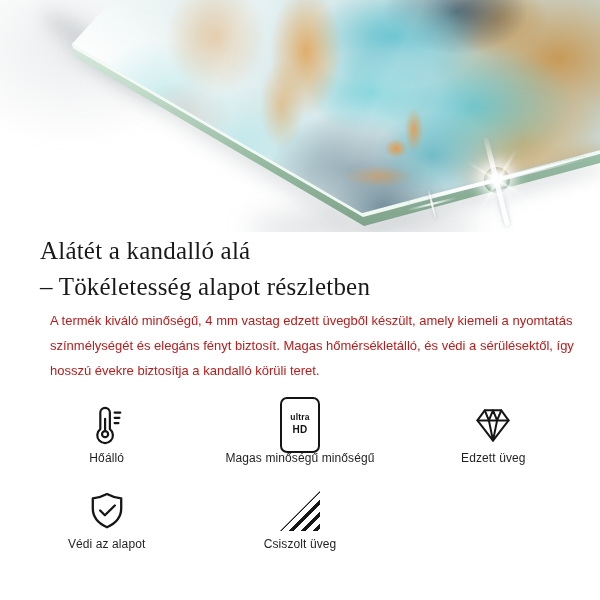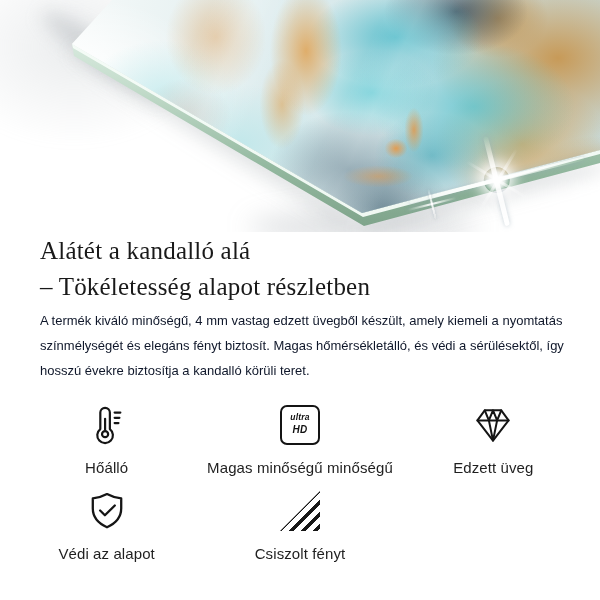--- a/index.html
+++ b/index.html
@@ -87,32 +87,32 @@
   .sparkle-sm { position:absolute; left:407px; top:184px; width:50px; height:40px; transform:rotate(-14deg); }
   .sparkle-sm .ray-h { position:absolute; left:0; top:19px; width:50px; height:2px;
     background:linear-gradient(90deg, transparent, #fff 50%, transparent); box-shadow:0 0 3px rgba(150,170,180,.5); }
   .sparkle-sm .ray-v { position:absolute; left:24px; top:5px; width:2px; height:30px;
     background:linear-gradient(180deg, transparent, #fff 50%, transparent); box-shadow:0 0 3px rgba(150,170,180,.5); }
 
   
   .page-title { position:absolute; left:40px; top:233px; width:530px;
     font-family:"Liberation Serif", serif; font-weight:400; color:#191919;
     font-size:25px; line-height:36px; letter-spacing:.2px; }
-  .intro { position:absolute; left:40px; top:308px; width:524px;
-    font-size:13px; line-height:25px; color:#0f172a; }
+  .intro { position:absolute; left:50px; top:308px; width:524px;
+    font-size:13px; line-height:25px; color:#b91c1c; }
 
   
   .features { position:absolute; left:10px; top:399px; width:580px;
     display:grid; grid-template-columns:repeat(3,1fr); grid-auto-rows:86px; }
   .feature { display:flex; flex-direction:column; align-items:center; }
   .icon-box { height:52px; display:flex; align-items:center; justify-content:center; }
-  .feature-label { margin-top:8px; font-size:15px; color:#1f1f1f; letter-spacing:.1px;text-align:center; }
-
-  .uhd-badge { width:40px; height:40px; border:2.5px solid #141414; border-radius:7px;
-    display:flex; flex-direction:column; align-items:center; justify-content:center; color:#111;font-style:italic; }
+  .feature-label { margin-top:0; font-size:12px; color:#1f1f1f; letter-spacing:.1px;text-align:center; }
+
+  .uhd-badge { width:40px; height:56px; border:2.5px solid #141414; border-radius:7px;
+    display:flex; flex-direction:column; align-items:center; justify-content:center; color:#111; }
   .uhd-top { font-size:8.5px; font-weight:bold; line-height:9px; letter-spacing:.2px; }
   .uhd-bottom { font-size:10px; font-weight:bold; line-height:15px; letter-spacing:.2px; }
 
   .edges-tri { width:40px; height:40px;
     clip-path:polygon(0 100%, 100% 0, 100% 100%);
     background:repeating-linear-gradient(135deg, #161616 0 4px, transparent 4px 8.5px); }
 
   svg.ic { display:block; }
 </style>
 </head>
@@ -196,18 +196,18 @@
           <path d="M16.5 23.5 l5.2 5.2 L32.5 18"></path>
         </svg>
       </div>
       <div class="feature-label">Védi az alapot</div>
     </div>
 
     <div class="feature">
       <div class="icon-box">
         <div class="edges-tri"></div>
       </div>
-      <div class="feature-label">Csiszolt fényt</div>
+      <div class="feature-label">Csiszolt üveg</div>
     </div>
 
 
   </div>
 </div>
 
 </body></html>

